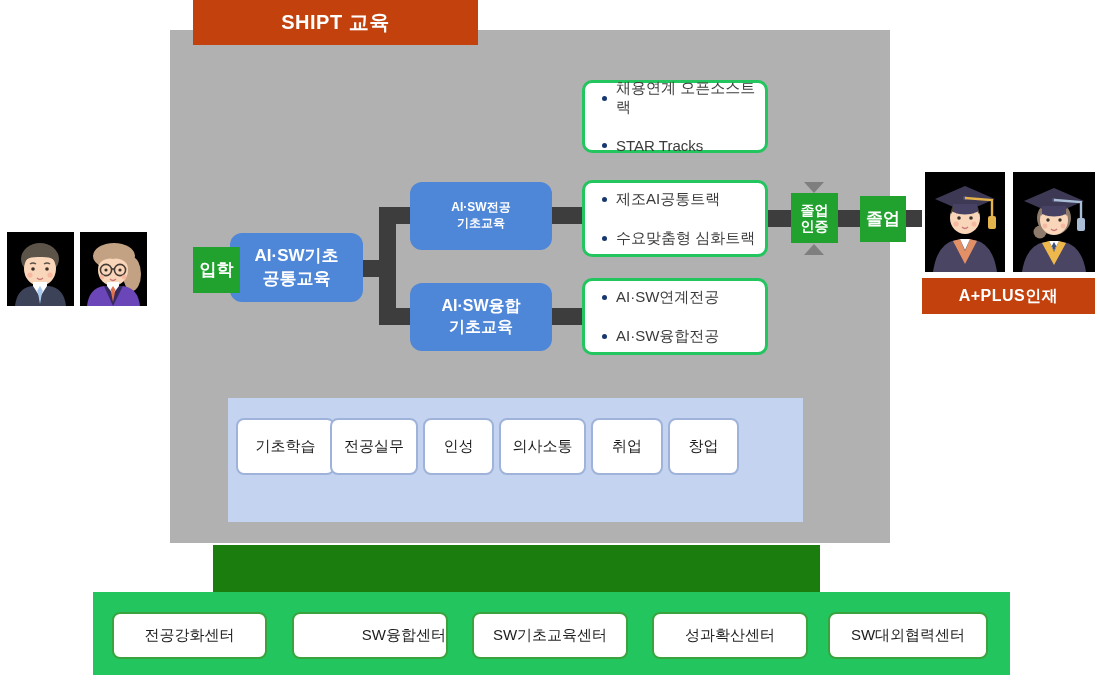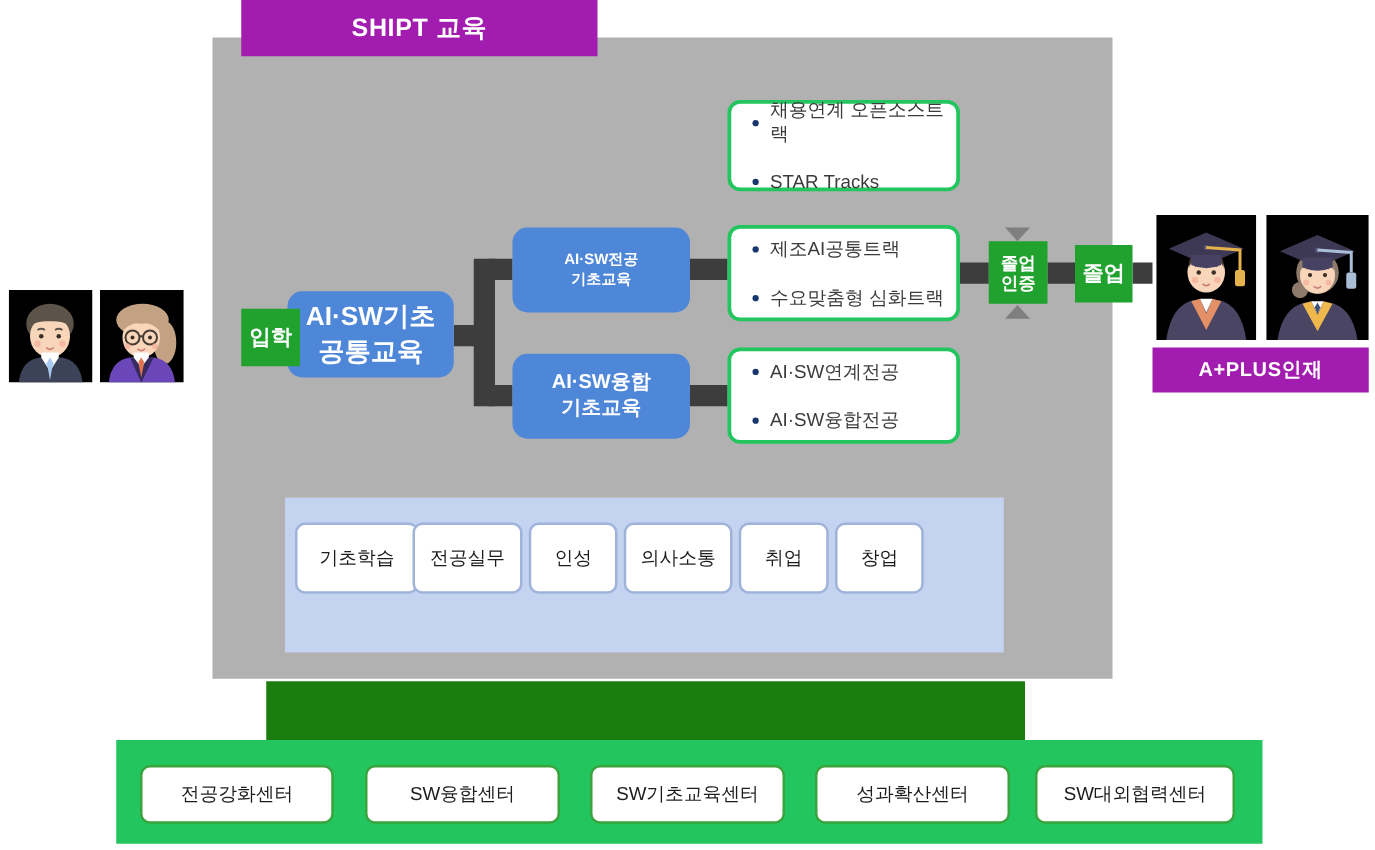--- a/index.html
+++ b/index.html
@@ -1,20 +1,20 @@
 <!DOCTYPE html>
 <html><head>
 <meta charset="utf-8">
 <style>
   html,body{margin:0;padding:0;background:#fff;}
   .canvas{position:relative;width:1100px;height:680px;background:#fff;overflow:hidden;
           font-family:"Liberation Sans",sans-serif;}
   .abs{position:absolute;}
 
-  .navy-banner{background:#a21caf;color:#fff;font-weight:bold;
+  .navy-banner{background:#c2410c;color:#fff;font-weight:bold;
                display:flex;align-items:center;justify-content:center;letter-spacing:.5px;}
   .gray-box{background:#b1b1b1;}
 
   .blue-box{background:#4e86d8;color:#fff;font-weight:bold;border-radius:12px;
             display:flex;flex-direction:column;align-items:center;justify-content:center;
             line-height:1.3;text-align:center;}
 
   .track-box{background:#fff;border:3px solid #22c55e;border-radius:10px;box-sizing:border-box;
              display:flex;flex-direction:column;justify-content:center;gap:20px;padding-left:17px;}
   .track-item{display:flex;align-items:center;gap:9px;color:#3b3b3b;font-size:15px;}
@@ -102,21 +102,21 @@
   <div class="abs conn" style="left:363px;top:260px;width:21px;height:17px;"></div>
   <div class="abs conn" style="left:379px;top:207px;width:17px;height:118px;"></div>
   <div class="abs conn" style="left:390px;top:207px;width:20px;height:17px;"></div>
   <div class="abs conn" style="left:390px;top:308px;width:20px;height:17px;"></div>
   <div class="abs conn" style="left:552px;top:207px;width:30px;height:17px;"></div>
   <div class="abs conn" style="left:552px;top:308px;width:30px;height:17px;"></div>
   <div class="abs conn" style="left:768px;top:210px;width:23px;height:17px;"></div>
   <div class="abs conn" style="left:838px;top:210px;width:22px;height:17px;"></div>
   <div class="abs conn" style="left:906px;top:210px;width:16px;height:17px;"></div>
 
-  <div class="abs blue-box" style="left:230px;top:233px;width:133px;height:69px;font-size:21px;">
+  <div class="abs blue-box" style="left:230px;top:233px;width:133px;height:69px;font-size:17px;">
     <span>AI·SW기초</span>
     <span>공통교육</span>
   </div>
 
   <div class="abs blue-box" style="left:410px;top:182px;width:142px;height:68px;font-size:12px;">
     <span>AI·SW전공</span>
     <span>기초교육</span>
   </div>
 
   <div class="abs blue-box" style="left:410px;top:283px;width:142px;height:68px;font-size:16px;">
@@ -238,21 +238,21 @@
       <span>창업</span>
     </div>
   </div>
 
   <div class="abs dgreen-bar" style="left:213px;top:545px;width:607px;height:47px;"></div>
 
   <div class="abs lgreen-panel" style="left:93px;top:592px;width:917px;height:83px;">
     <div class="chip-green" style="left:19px;width:155px;">
       <span>전공강화센터</span>
     </div>
-    <div class="chip-green" style="left:199px;width:156px;">
+    <div class="chip-green" style="left:199px;width:156px;justify-content:flex-end;">
       <span>SW융합센터</span>
     </div>
     <div class="chip-green" style="left:379px;width:156px;">
       <span>SW기초교육센터</span>
     </div>
     <div class="chip-green" style="left:559px;width:156px;">
       <span>성과확산센터</span>
     </div>
     <div class="chip-green" style="left:735px;width:160px;">
       <span>SW대외협력센터</span>

